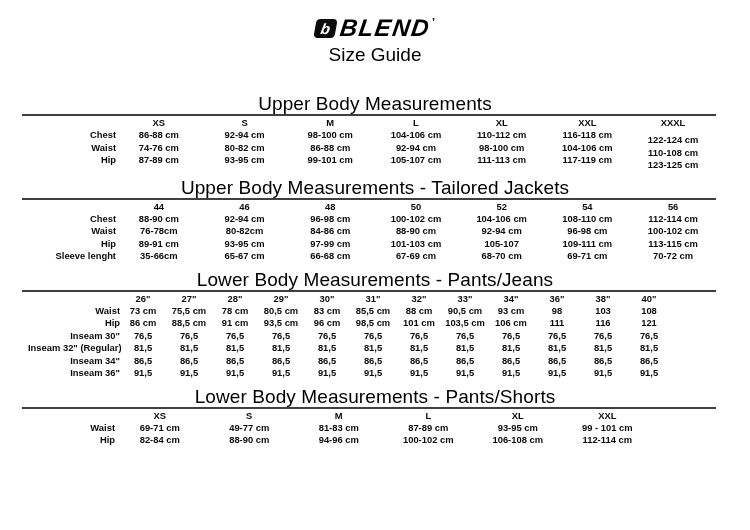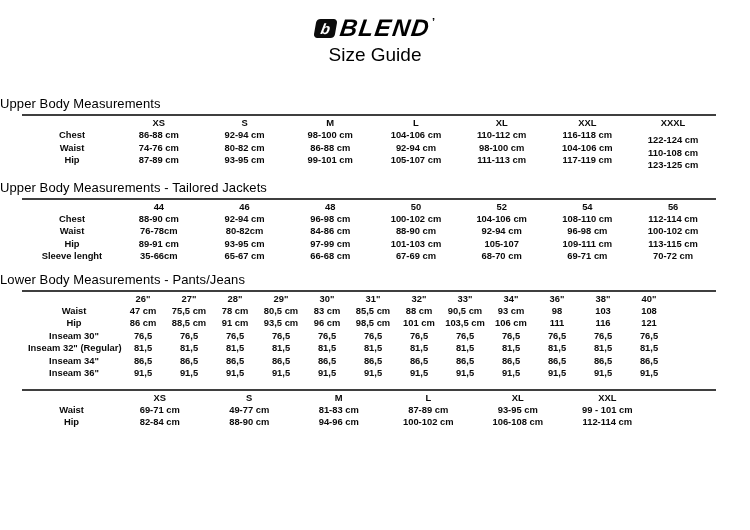--- a/index.html
+++ b/index.html
@@ -24,38 +24,38 @@
   .logo-text {
     font-size: 24px; font-weight: bold; font-style: italic;
     letter-spacing: 1.5px; transform: skewX(-8deg); line-height: 1;
   }
   .logo-mark { font-size: 11px; font-weight: bold; align-self: flex-start; margin: 1px 0 0 2px; }
   .subtitle { font-size: 19px; margin-top: 3px; }
 
   
   .size-section { margin-left: 22px; width: 694px; }
   .table-title {
-    font-size: 13px; font-weight: 400; text-align: left;
+    font-size: 19px; font-weight: 400; text-align: center;
     width: 750px; margin-left: -22px; height: 16px; line-height: 16px;
     margin-bottom: 2px; letter-spacing: 0.1px;
   }
   .rule { height: 2px; background: #3f3f3f; }
   .s1 { margin-top: 30px; }
   .s2 { margin-top: 13px; }
   .s3 { margin-top: 9px; }
   .s4 { margin-top: 9px; }
 
   table { border-collapse: collapse; table-layout: fixed; }
   th, td {
     font-size: 9.4px; font-weight: 700; color: #0a0a0a;
     text-align: center; padding: 0; white-space: nowrap; overflow: visible;
   }
   th { height: 13px; line-height: 13px; margin-top: 36px; }
   td { height: 12.5px; line-height: 12.5px; }
-  th:first-child, td.rowlabel { text-align: center; padding-left: 6px; }
+  th:first-child, td.rowlabel { text-align: right; padding-left: 6px; }
 
   .s1 table, .s2 table { width: 694px; }
   .s1 th:first-child, .s2 th:first-child { width: 94px; }
   .s3 table { width: 650px; }
   .s3 th:first-child { width: 98px; }
   .s4 table { width: 630px; }
   .s4 th:first-child { width: 93px; }
 
   
   .s1 tbody td:nth-child(8) span { display: inline-block; transform: translateY(5px); }
@@ -203,21 +203,21 @@
             <th>33"</th>
             <th>34"</th>
             <th>36"</th>
             <th>38"</th>
             <th>40"</th>
           </tr>
         </thead>
         <tbody>
           <tr>
             <td class="rowlabel">Waist</td>
-            <td><span>47 cm</span></td>
+            <td><span>73 cm</span></td>
             <td><span>75,5 cm</span></td>
             <td><span>78 cm</span></td>
             <td><span>80,5 cm</span></td>
             <td><span>83 cm</span></td>
             <td><span>85,5 cm</span></td>
             <td><span>88 cm</span></td>
             <td><span>90,5 cm</span></td>
             <td><span>93 cm</span></td>
             <td><span>98</span></td>
             <td><span>103</span></td>
@@ -296,20 +296,21 @@
             <td><span>91,5</span></td>
             <td><span>91,5</span></td>
             <td><span>91,5</span></td>
             <td><span>91,5</span></td>
           </tr>
         </tbody>
       </table>
   </section>
 
   <section class="size-section s4">
+    <h2 class="table-title">Lower Body Measurements - Pants/Shorts</h2>
     <div class="rule"></div>
     <table>
         <thead>
           <tr>
             <th></th>
             <th>XS</th>
             <th>S</th>
             <th>M</th>
             <th>L</th>
             <th>XL</th>

